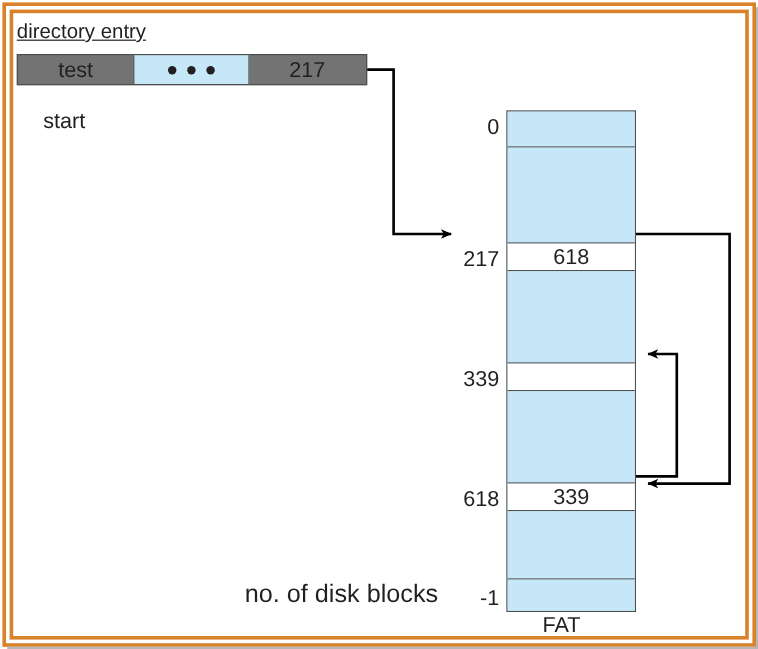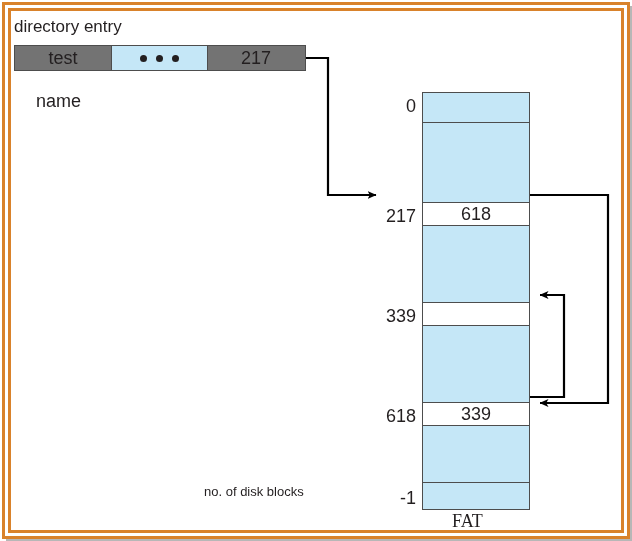--- a/index.html
+++ b/index.html
@@ -67,37 +67,37 @@
   .lbl {
     position: absolute;
     color: #231f20;
     white-space: nowrap;
     line-height: 1;
   }
 
   #dir-entry-title {
     left: 2px; top: 6px;
     font-size: 17px;
+    text-decoration: underline;
   }
   #name-label {
     left: 24px; top: 80px;
     font-size: 18px;
   }
   #startblock-label {
     left: 191px; top: 80px;
     font-size: 18px;
   }
   #fat-caption {
     left: 440px; top: 500px;
     font-size: 18px;
-    font-family: Liberation Serif, serif;
   }
   #blocks-note {
     left: 192px; top: 473px;
-    font-size: 13px;
+    font-size: 21px;
   }
 
   
   #dir-row {
     position: absolute;
     left: 2px; top: 33px;
     width: 292px; height: 26px;
     box-sizing: border-box;
     border: 1.5px solid #4d4d4d;
     display: flex;
@@ -189,21 +189,21 @@
       <div class="cell cell-dots">
         <span class="dots">
           <i></i>
             <i></i>
             <i></i>
         </span>
       </div>
       <div class="cell cell-start">217</div>
     </div>
 
-    <div class="lbl" id="name-label">name</div>
+    <div class="lbl" id="name-label">start</div>
 
     <div id="idx-wrap">
       <div class="idx" style="top:4px">0</div>
       <div class="idx" style="top:114px">217</div>
       <div class="idx" style="top:214px">339</div>
       <div class="idx" style="top:314px">618</div>
       <div class="idx" style="top:396px">-1</div>
     </div>
 
     <div class="lbl" id="blocks-note">no. of disk blocks</div>

